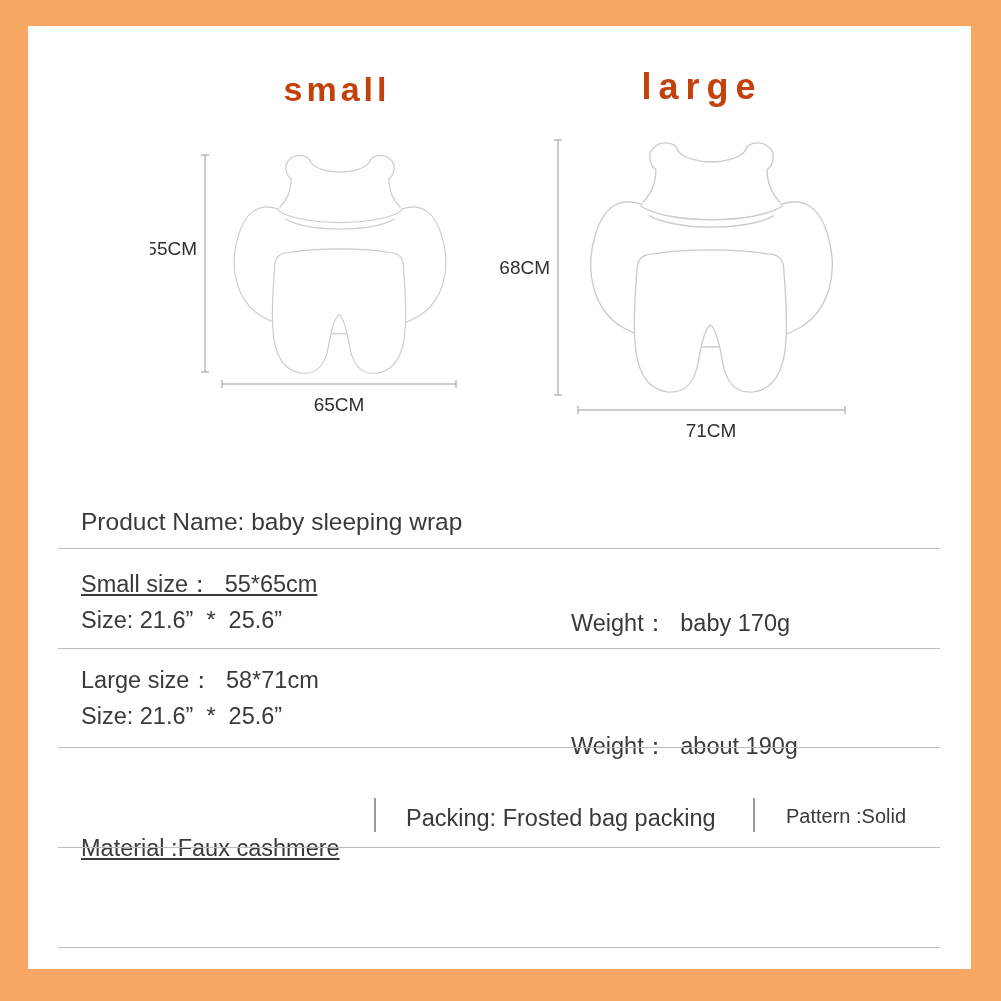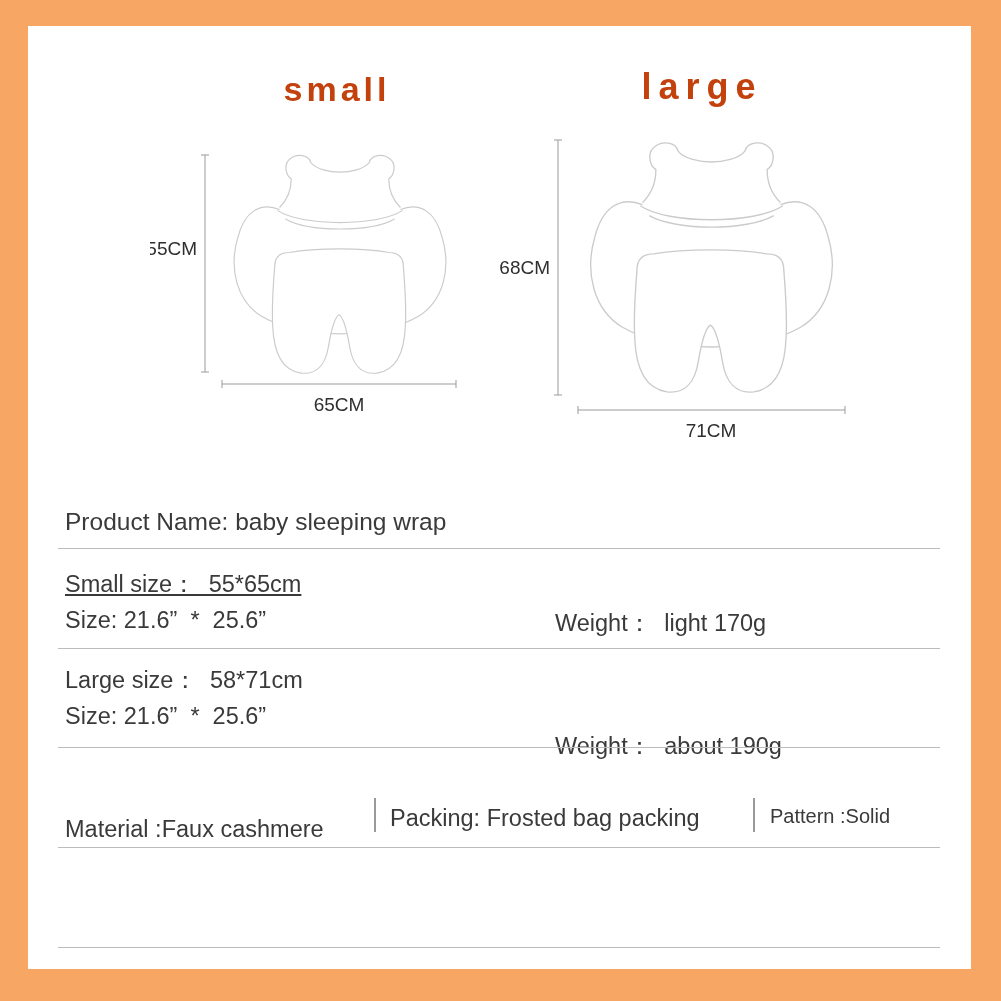--- a/index.html
+++ b/index.html
@@ -16,32 +16,32 @@
   }
   .size-title.small{left:199px;top:44px;width:220px;font-size:34px;letter-spacing:4px;}
   .size-title.large{left:564px;top:40px;width:220px;font-size:36px;letter-spacing:7px;}
 
   .diagram{position:absolute;}
   .diagram.small{left:122px;top:114px;}
   .diagram.large{left:462px;top:99px;}
 
   .dim-text{font-size:19px;fill:#2f2f2f;font-family:"Liberation Sans","DejaVu Sans",sans-serif;}
 
-  .spec{position:absolute;color:#3a3a3a;white-space:pre;}
+  .spec{position:absolute;color:#3a3a3a;white-space:pre;margin-left:16px;}
   .divider{position:absolute;left:30px;width:882px;height:1px;background:#bcbcbc;}
   .vbar{position:absolute;width:2px;height:34px;background:#9a9a9a;top:772px;}
 
   .product-name{left:37px;top:482px;font-size:24.5px;}
   .size-name-0{left:37px;top:542px;font-size:23.5px;text-decoration:underline;}
   .size-inch-0{left:37px;top:581px;font-size:23.5px;}
   .weight-0{left:527px;top:581px;font-size:23.5px;}
   .size-name-1{left:37px;top:638px;font-size:23.5px;}
   .size-inch-1{left:37px;top:677px;font-size:23.5px;}
   .weight-1{left:527px;top:704px;font-size:23.5px;}
-  .material{left:37px;top:790px;font-size:23.5px;}
+  .material{left:37px;top:809px;font-size:23.5px;text-decoration:underline;}
   .packing{left:362px;top:779px;font-size:23.5px;}
   .pattern{left:742px;top:779px;font-size:20px;}
   .style-row{left:37px;top:882px;font-size:23px;letter-spacing:0.2px;}
 
   .d1{top:522px;} .d2{top:622px;} .d3{top:721px;} .d4{top:821px;} .d5{top:921px;}
   .b1{left:346px;} .b2{left:725px;}
 </style>
 </head>
 <body>
 
@@ -92,21 +92,21 @@
         <line x1="355" y1="281" x2="355" y2="289"></line>
       </g>
       <text class="dim-text" x="221" y="312" text-anchor="middle">71CM</text>
     </svg>
 
     <div class="spec product-name">Product Name: baby sleeping wrap</div>
     <div class="divider d1"></div>
 
     <div class="spec size-name-0">Small size：  55*65cm</div>
     <div class="spec size-inch-0">Size: 21.6”  *  25.6”</div>
-    <div class="spec weight-0">Weight：  light 170g</div>
+    <div class="spec weight-0">Weight：  baby 170g</div>
     <div class="divider d2"></div>
 
     <div class="spec size-name-1">Large size：  58*71cm</div>
     <div class="spec size-inch-1">Size: 21.6”  *  25.6”</div>
     <div class="spec weight-1">Weight：  about 190g</div>
     <div class="divider d3"></div>
 
     <div class="spec material">Material :Faux cashmere</div>
     <div class="vbar b1"></div>
     <div class="spec packing">Packing: Frosted bag packing</div>

